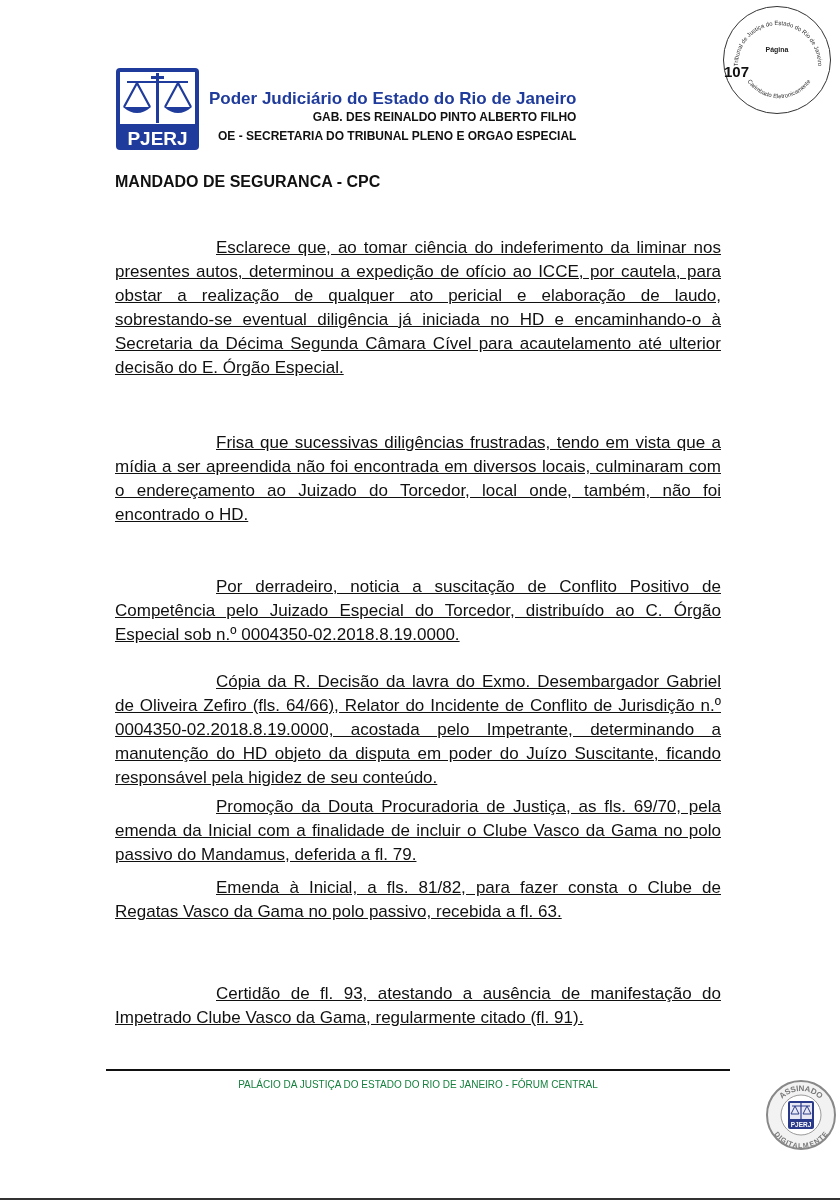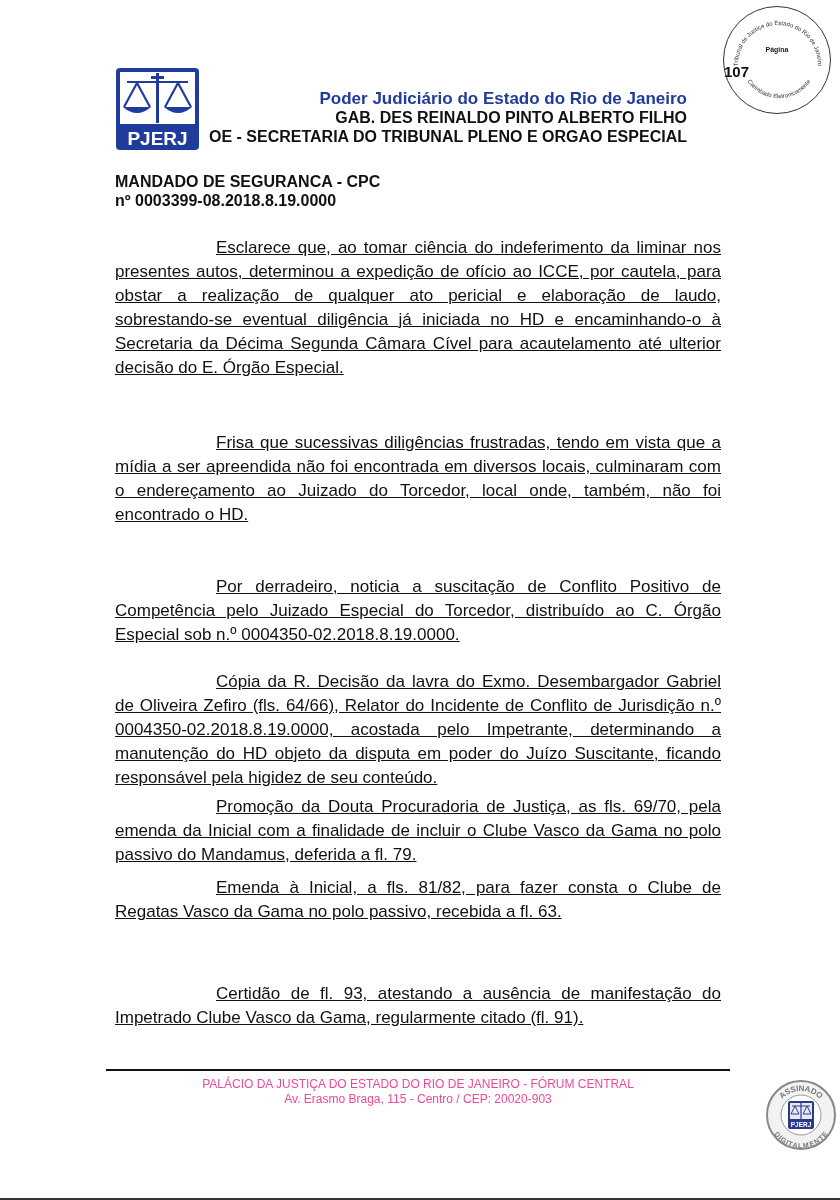--- a/index.html
+++ b/index.html
@@ -15,31 +15,31 @@
     border: 1.5px solid #333; border-radius: 50%; box-sizing: border-box;
   }
   .page-stamp svg { position: absolute; left: 0; top: 0; }
   .stamp-label { position: absolute; top: 39px; width: 100%; text-align: center; font-size: 7px; font-weight: bold; color: #222; }
   .stamp-number { position: absolute; top: 56px; width: 100%; font-size: 15px; font-weight: bold; color: #111; }
 
   
   .logo { position: absolute; left: 115px; top: 67px; width: 85px; height: 84px; }
   .header-text { position: absolute; left: 209px; top: 89px; line-height: 19px; text-align: right; }
   .inst-name { color: #1f3b9b; font-weight: bold; font-size: 17px; }
-  .header-line { color: #111; font-weight: bold; font-size: 16px; }
+  .header-line { color: #111; font-weight: bold; font-size: 12px; }
 
   .case-title { position: absolute; left: 115px; top: 172px; font-weight: bold; font-size: 16px; line-height: 19px; }
 
   .body-para {
     position: absolute; left: 115px; width: 606px; font-size: 17px; line-height: 24px;
     text-align: justify; text-indent: 101px; margin: 0; text-decoration: underline;
   }
 
   .footer-rule { position: absolute; left: 106px; top: 1069px; width: 624px; height: 2px; background: #111; }
-  .footer-text { position: absolute; left: 106px; top: 1077px; width: 624px; text-align: center; color: #ec4899; font-size: 12px; line-height: 15px; }
+  .footer-text { position: absolute; left: 106px; top: 1077px; width: 624px; text-align: center; color: #15803d; font-size: 10px; line-height: 15px; }
 
   .signed-seal { position: absolute; left: 765px; top: 1079px; width: 72px; height: 72px; }
 </style>
 </head>
 <body>
 
 <div class="page-stamp">
   <svg width="108" height="108" viewBox="0 0 108 108">
     <defs>
       <path id="arcTop" d="M 14 58 A 40 40 0 0 1 94 58"></path>
@@ -76,35 +76,33 @@
 </div>
 
 <div class="header-text">
   <div class="inst-name">Poder Judiciário do Estado do Rio de Janeiro</div>
   <div class="header-line">GAB. DES REINALDO PINTO ALBERTO FILHO</div>
   <div class="header-line">OE - SECRETARIA DO TRIBUNAL PLENO E ORGAO ESPECIAL</div>
 </div>
 
 <div class="case-title">
   <div>MANDADO DE SEGURANCA - CPC</div>
-  <div>nº 0003399-08.2018.8.19.0000</div>
 </div>
 
 <p class="body-para" style="top:236px">Esclarece que, ao tomar ciência do indeferimento da liminar nos presentes autos, determinou a expedição de ofício ao ICCE, por cautela, para obstar a realização de qualquer ato pericial e elaboração de laudo, sobrestando-se eventual diligência já iniciada no HD e encaminhando-o à Secretaria da Décima Segunda Câmara Cível para acautelamento até ulterior decisão do E. Órgão Especial.</p>
 <p class="body-para" style="top:431px">Frisa que sucessivas diligências frustradas, tendo em vista que a mídia a ser apreendida não foi encontrada em diversos locais, culminaram com o endereçamento ao Juizado do Torcedor, local onde, também, não foi encontrado o HD.</p>
 <p class="body-para" style="top:575px">Por derradeiro, noticia a suscitação de Conflito Positivo de Competência pelo Juizado Especial do Torcedor, distribuído ao C. Órgão Especial sob n.º 0004350-02.2018.8.19.0000.</p>
 <p class="body-para" style="top:670px">Cópia da R. Decisão da lavra do Exmo. Desembargador Gabriel de Oliveira Zefiro (fls. 64/66), Relator do Incidente de Conflito de Jurisdição n.º 0004350-02.2018.8.19.0000, acostada pelo Impetrante, determinando a manutenção do HD objeto da disputa em poder do Juízo Suscitante, ficando responsável pela higidez de seu conteúdo.</p>
 <p class="body-para" style="top:795px">Promoção da Douta Procuradoria de Justiça, as fls. 69/70, pela emenda da Inicial com a finalidade de incluir o Clube Vasco da Gama no polo passivo do Mandamus, deferida a fl. 79.</p>
 <p class="body-para" style="top:876px">Emenda à Inicial, a fls. 81/82, para fazer consta o Clube de Regatas Vasco da Gama no polo passivo, recebida a fl. 63.</p>
 <p class="body-para" style="top:982px">Certidão de fl. 93, atestando a ausência de manifestação do Impetrado Clube Vasco da Gama, regularmente citado (fl. 91).</p>
 
 <div class="footer-rule"></div>
 <div class="footer-text">
   <div>PALÁCIO DA JUSTIÇA DO ESTADO DO RIO DE JANEIRO - FÓRUM CENTRAL</div>
-  <div>Av. Erasmo Braga, 115 - Centro / CEP: 20020-903</div>
 </div>
 
 <div class="signed-seal">
   <svg width="72" height="72" viewBox="0 0 72 72">
     <defs>
       <path id="sealTop" d="M 10 38 A 26 26 0 0 1 62 38"></path>
       <path id="sealBot" d="M 9 36 A 27 27 0 0 0 63 36"></path>
     </defs>
     <circle cx="36" cy="36" r="34" fill="#f2f2f2" stroke="#888" stroke-width="2"></circle>
     <circle cx="36" cy="36" r="20" fill="#ffffff" stroke="#999" stroke-width="1"></circle>

